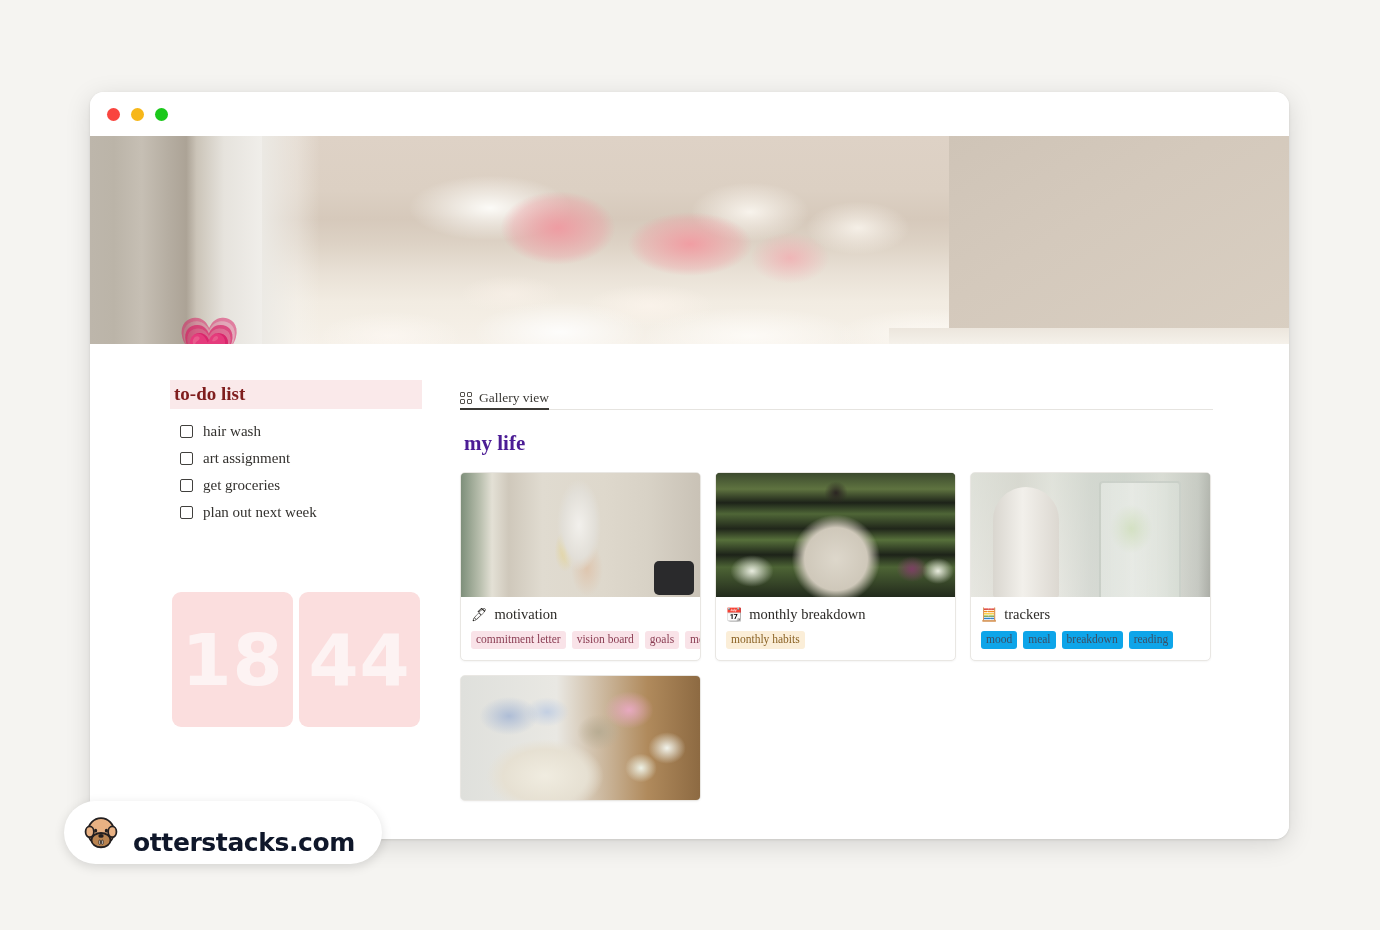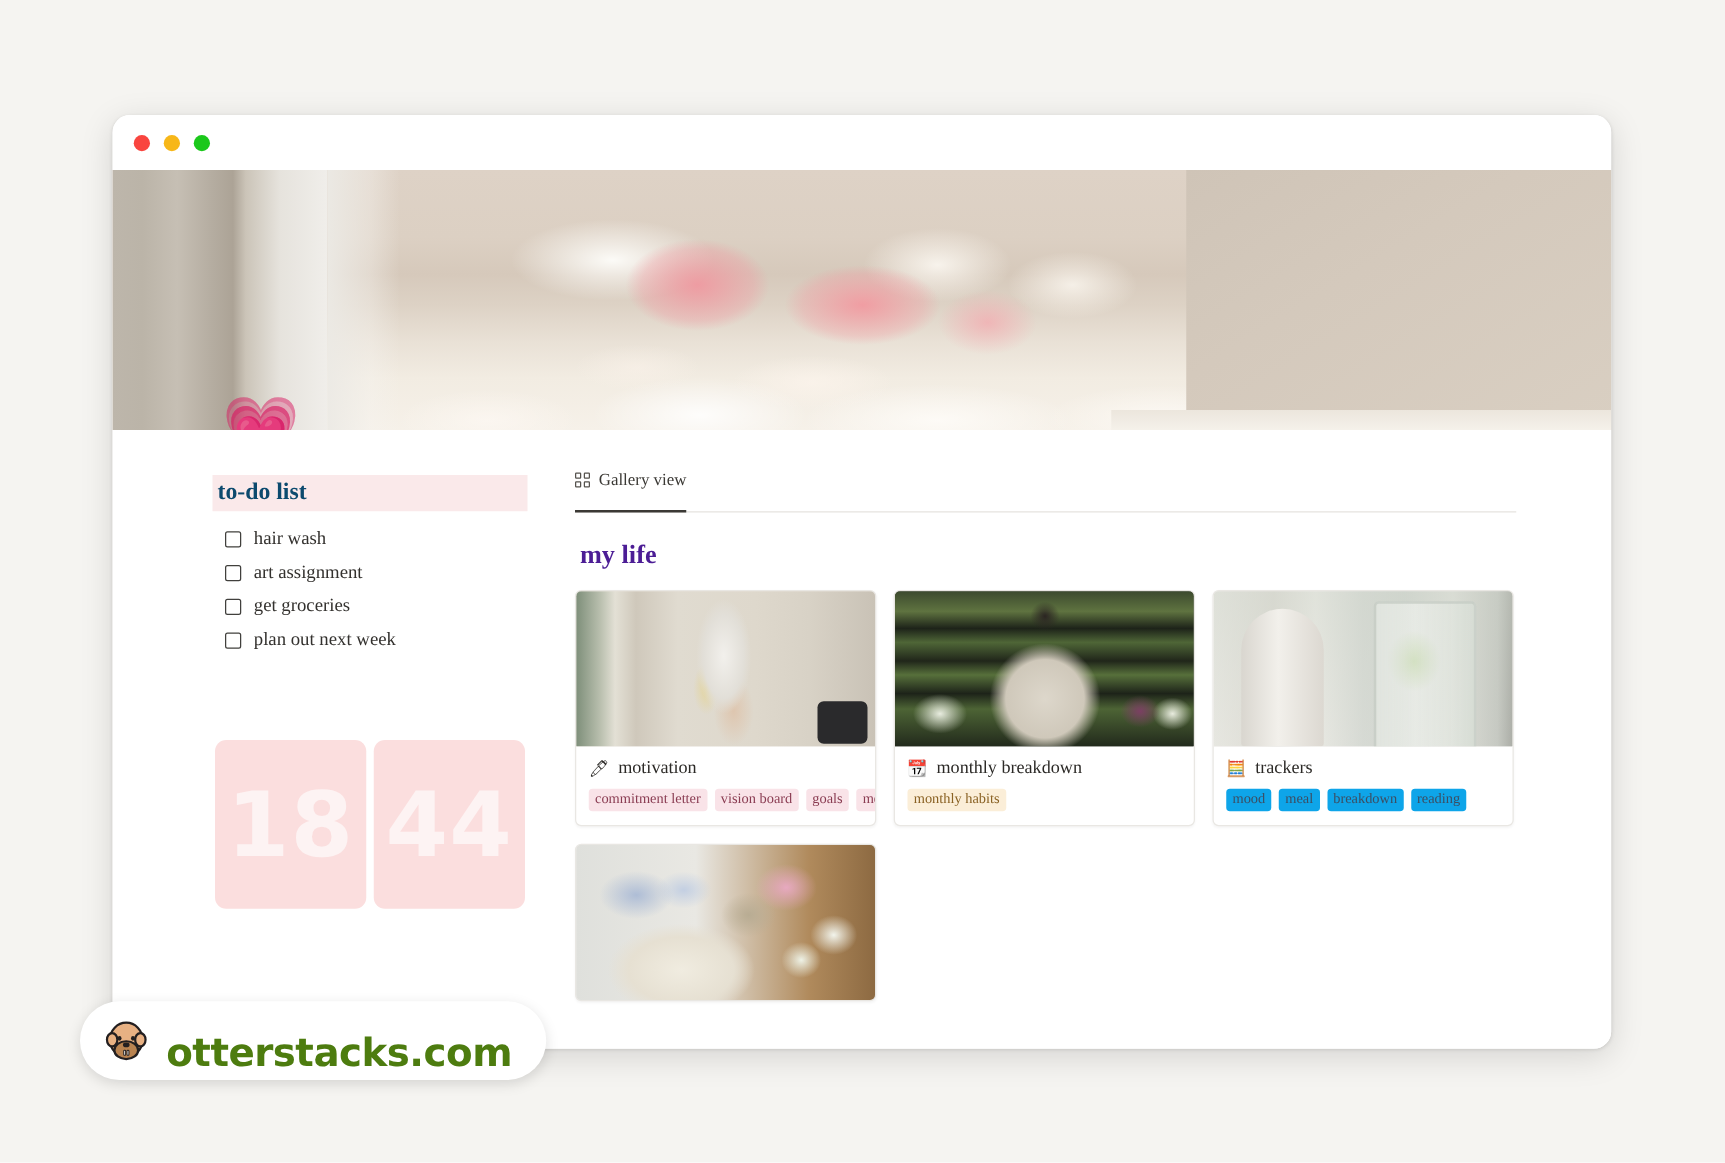--- a/index.html
+++ b/index.html
@@ -141,21 +141,21 @@
     align-items: flex-start;
   }
 
   
   .col-left { width: 252px; flex: 0 0 252px; }
 
   .todo-heading {
     font-family: "Liberation Serif", serif;
     font-size: 19px;
     font-weight: 700;
-    color: #0c4a6e;
+    color: #7f1d1d;
     background: #fae9ea;
     padding: 3px 4px 4px 4px;
     display: block;
     margin-bottom: 9px;
   }
   .todo-item {
     display: flex;
     align-items: center;
     gap: 10px;
     padding: 5px 0 5px 10px;
@@ -199,21 +199,21 @@
     display: flex;
     align-items: flex-end;
     height: 30px;
   }
   .tab {
     display: flex;
     align-items: center;
     gap: 7px;
     font-size: 13.5px;
     color: #3b3935;
-    padding-bottom: 16px;
+    padding-bottom: 2px;
     border-bottom: 2px solid #3b3935;
     margin-bottom: -1px;
     cursor: pointer;
   }
   .grid-icon {
     display: inline-grid;
     grid-template-columns: 5px 5px;
     grid-template-rows: 5px 5px;
     gap: 2px;
   }
@@ -345,22 +345,22 @@
     display: flex;
     align-items: center;
     gap: 13px;
     padding: 0 27px 0 18px;
     box-shadow: 0 3px 11px rgba(0,0,0,0.13);
     z-index: 50;
   }
   .watermark-text {
     font-family: "DejaVu Sans", sans-serif;
     font-weight: 700;
-    font-size: 31px;
-    color: #4d7c0f;
+    font-size: 25px;
+    color: #0f172a;
     letter-spacing: -0.4px;
     margin-top: 20px;
   }
   .otter-logo { width: 38px; height: 38px; flex: 0 0 38px; }
 </style>
 </head>
 <body>
 
 <div class="browser-window">
 

